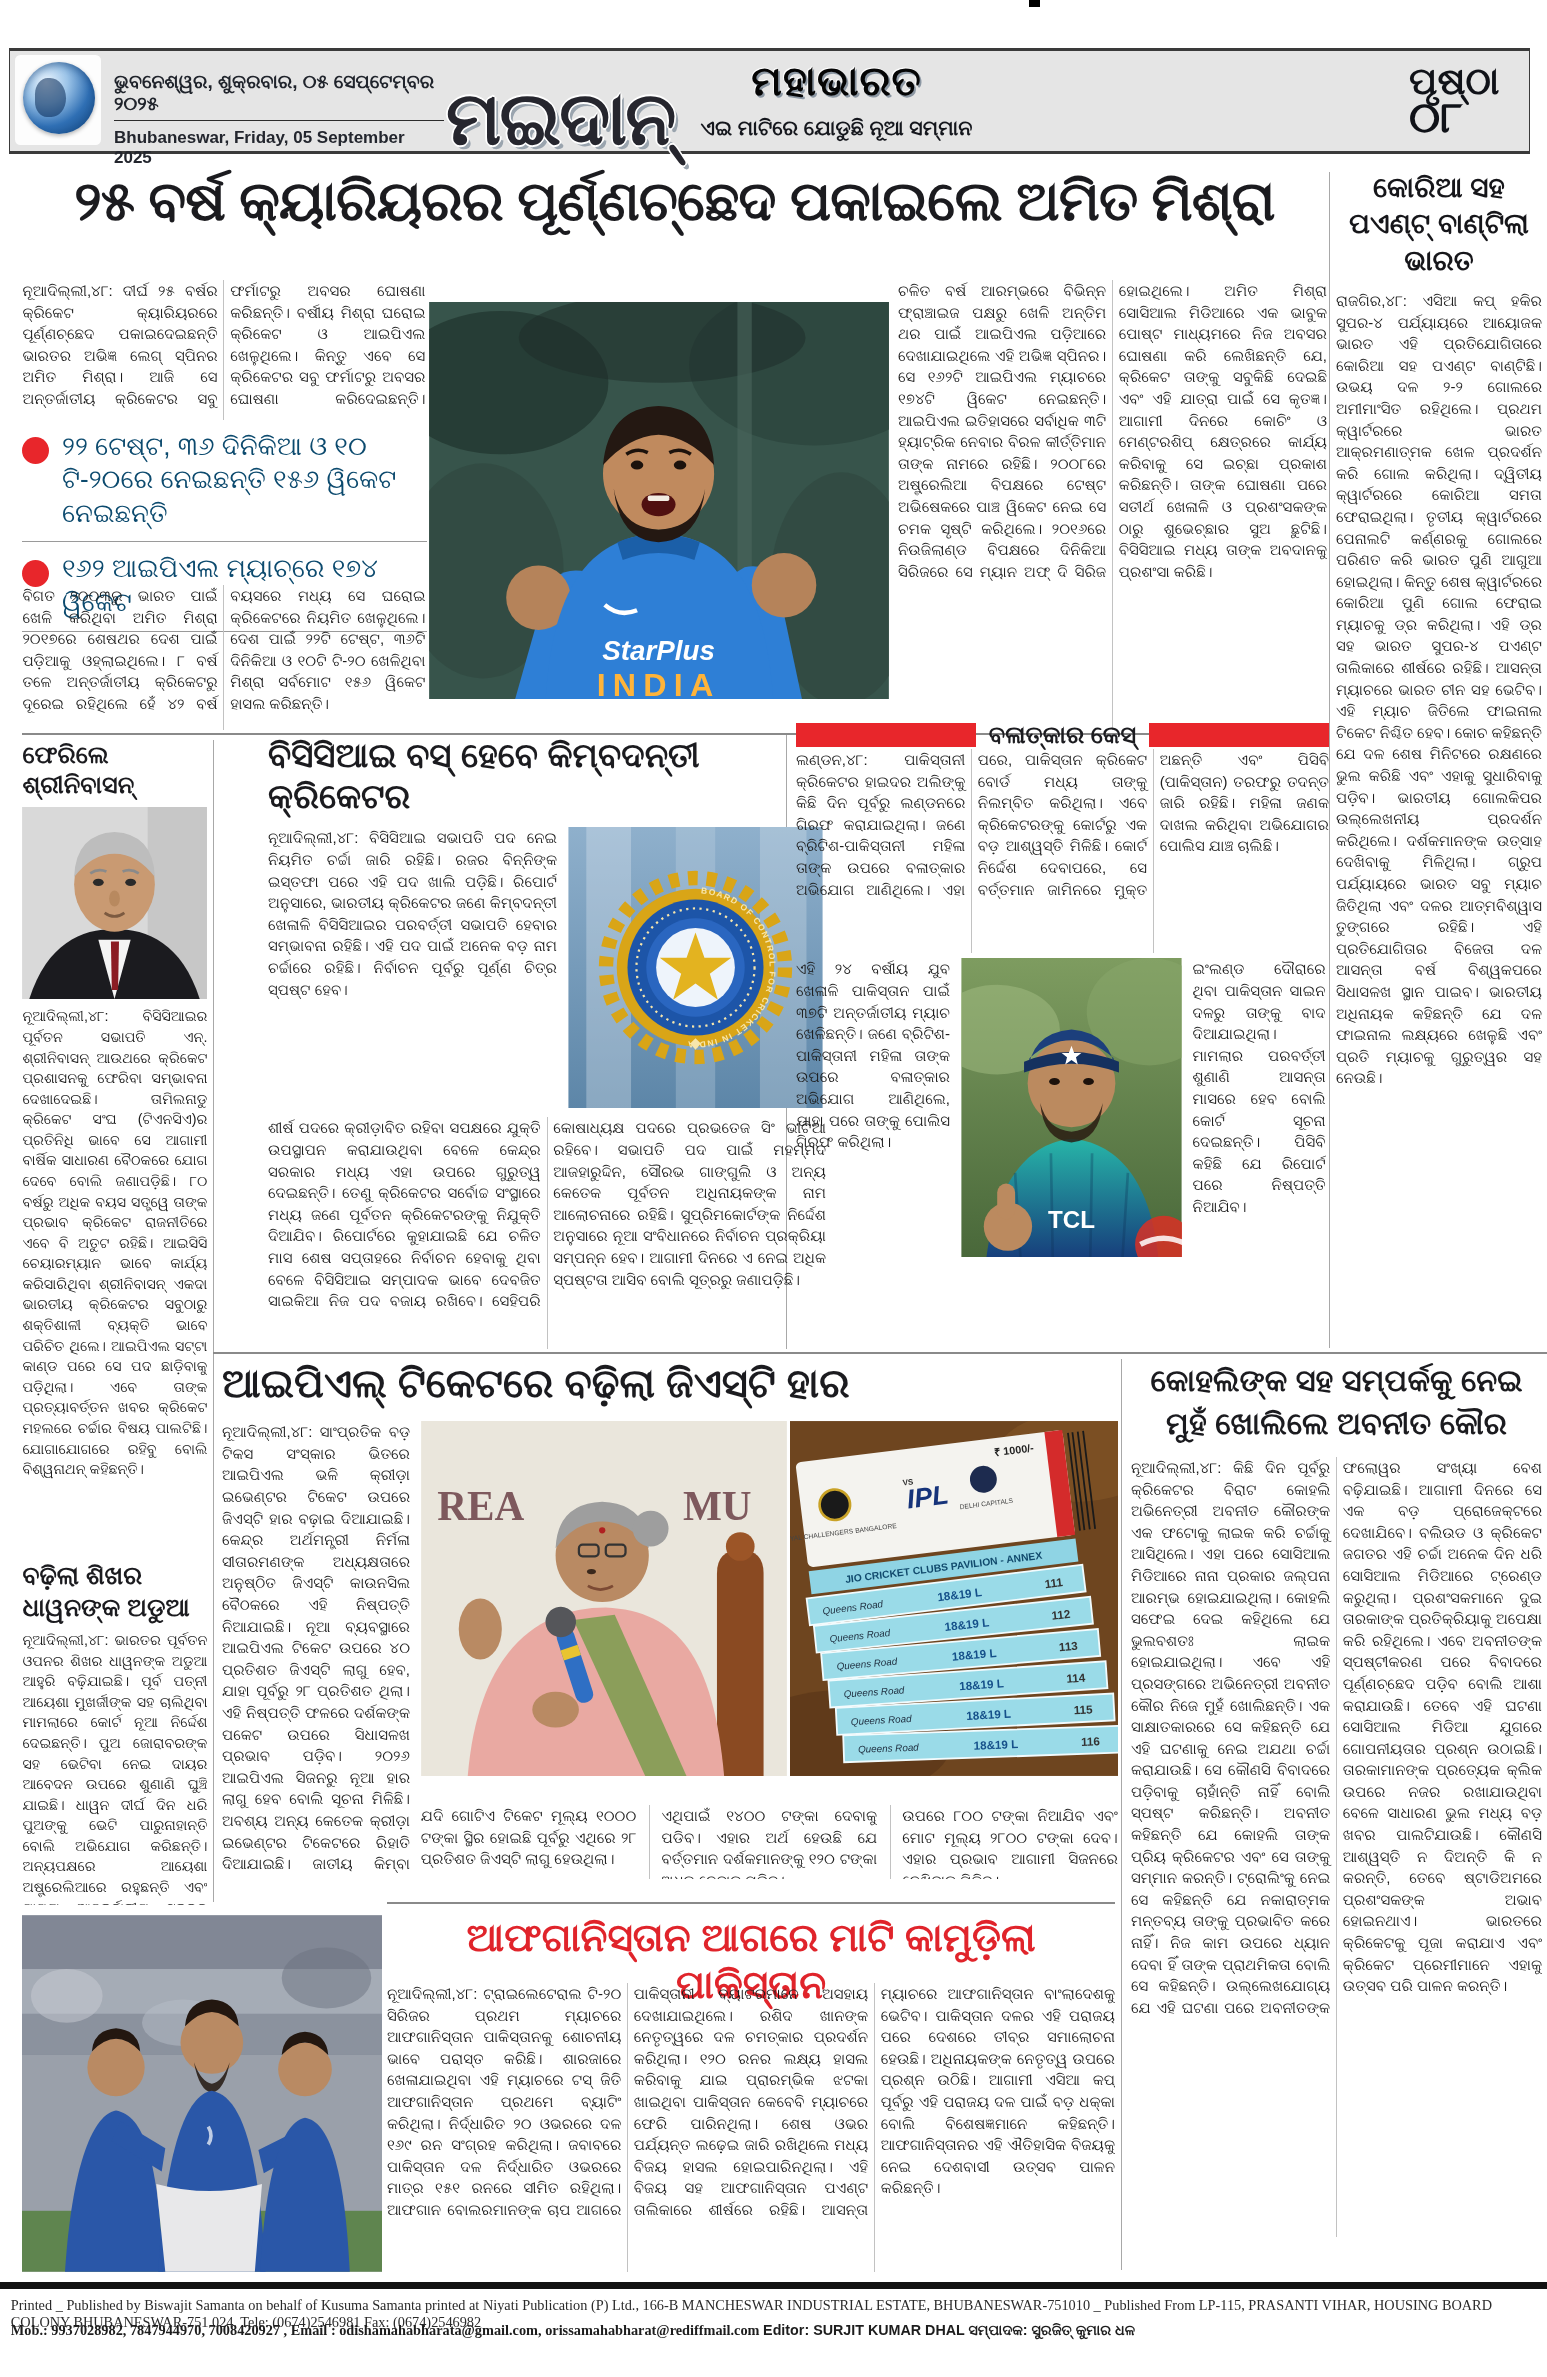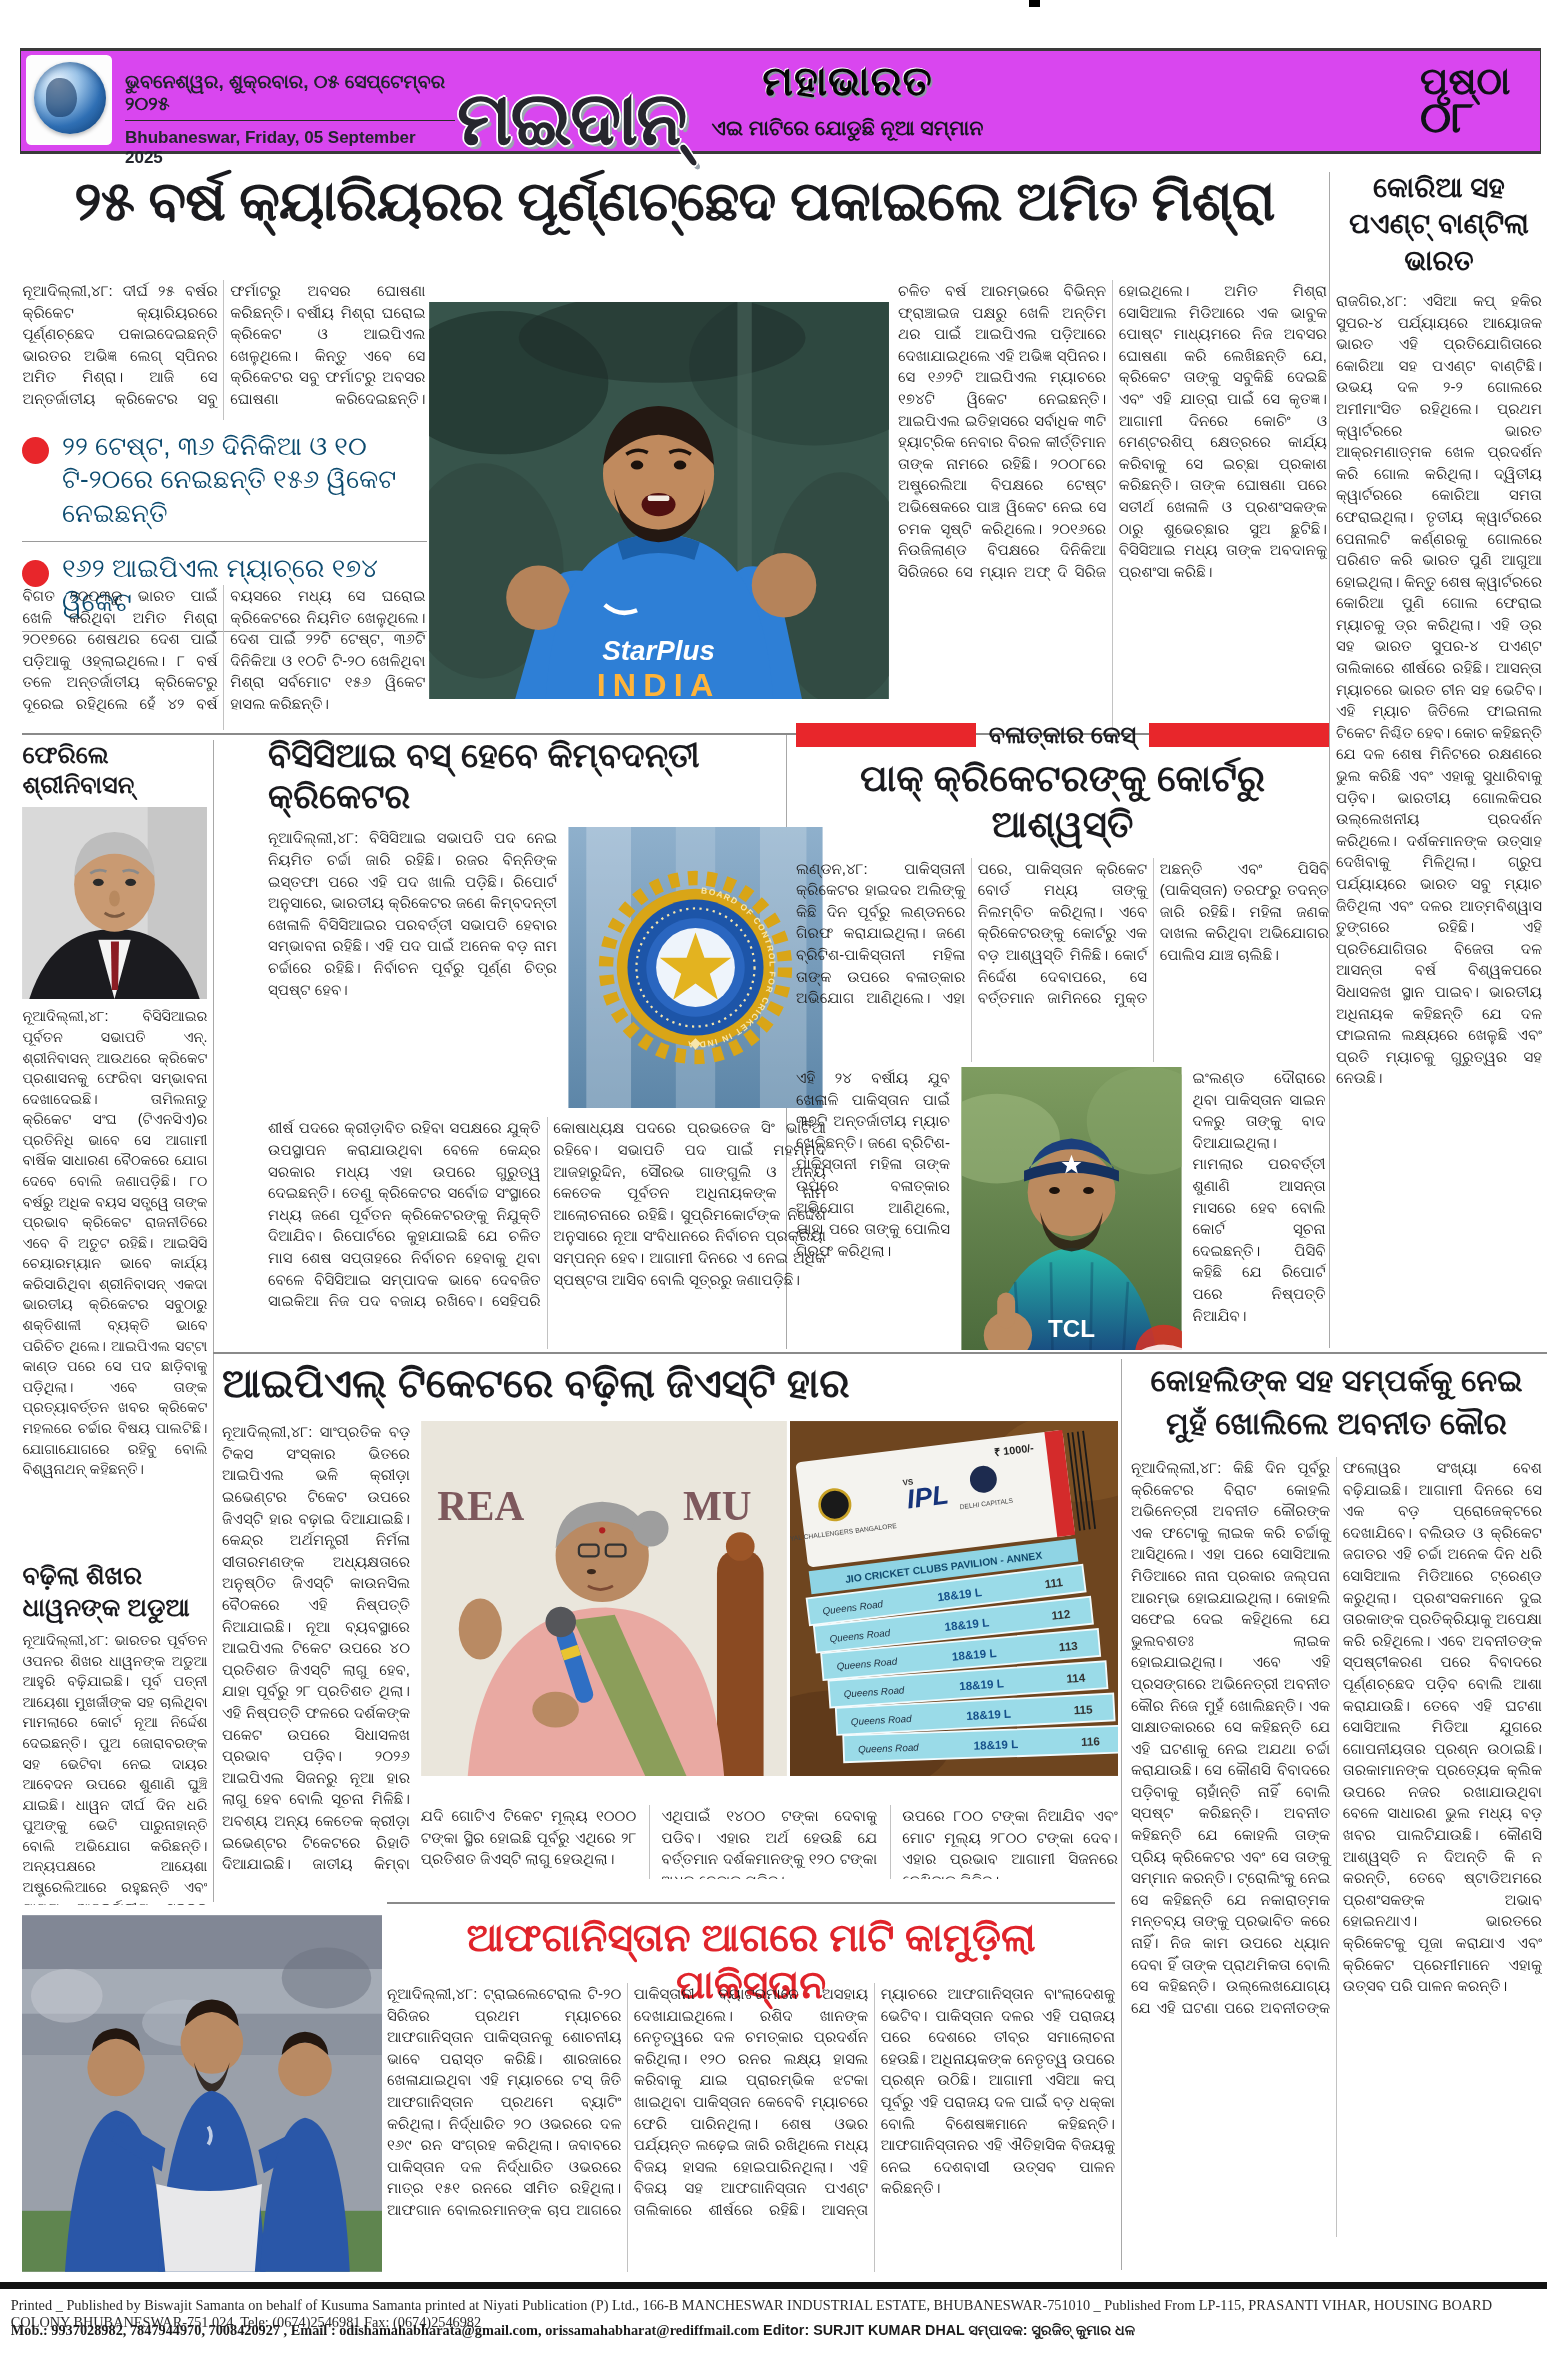--- a/index.html
+++ b/index.html
@@ -5,21 +5,21 @@
   html,body{margin:0;padding:0;background:#fff;}
   .page{position:relative;width:1547px;height:2377px;background:#ffffff;
         font-family:"Liberation Sans","DejaVu Sans",sans-serif;color:#151515;overflow:hidden;}
   .abs{position:absolute;}
   .body-txt{font-size:15px;line-height:1.44;color:#1d1d1d;text-align:justify;overflow:hidden;}
   .cols2{column-count:2;column-gap:12.6px;column-rule:0.9px solid #c2c2c2;}
   .cols3{column-count:3;column-gap:12.6px;column-rule:0.9px solid #c2c2c2;}
   .vrule{background:#a8a8a8;width:0.9px;}
   .hrule{background:#8a8a8a;height:1.8px;}
   
-  .masthead{left:20px;top:48px;width:1519px;height:100px;background:#d946ef;
+  .masthead{left:9px;top:48px;width:1519px;height:100px;background:#e5e5e5;
             border-top:3.6px solid #3a3a3a;border-bottom:3.6px solid #3a3a3a;
             border-left:1.8px solid #3a3a3a;border-right:1.8px solid #3a3a3a;}
   .globe-box{left:5.4px;top:3.6px;width:86px;height:90px;background:#fdfdfd;border-radius:5.4px;}
   .globe{left:7.2px;top:7.2px;width:72px;height:72px;border-radius:50%;
          background:radial-gradient(circle at 32% 28%,#eaf5ff 0%,#9cc4e8 30%,#2f6fb4 62%,#0b3a70 100%);
          box-shadow:0 3.6px 7.2px rgba(20,60,110,.45) inset,0 1.8px 4.5px rgba(0,0,0,.3);}
   .globe:after{content:"";position:absolute;left:12.6px;top:16px;width:30.5px;height:39px;border-radius:48% 60% 55% 45%;
          background:rgba(8,40,84,.55);}
   .mast-dates{left:104px;top:20px;width:330px;}
   .odia-date{font-size:19px;font-weight:700;color:#20242c;padding-bottom:5.4px;border-bottom:1.8px solid #2c2c2c;}
@@ -198,21 +198,20 @@
     </div>
     <div class="body-txt cols2" style="margin-top:9px;height:269px;">ଶୀର୍ଷ ପଦରେ କ୍ରୀଡ଼ାବିତ ରହିବା ସପକ୍ଷରେ ଯୁକ୍ତି ଉପସ୍ଥାପନ କରାଯାଉଥିବା ବେଳେ କେନ୍ଦ୍ର ସରକାର ମଧ୍ୟ ଏହା ଉପରେ ଗୁରୁତ୍ୱ ଦେଇଛନ୍ତି। ତେଣୁ କ୍ରିକେଟର ସର୍ବୋଚ୍ଚ ସଂସ୍ଥାରେ ମଧ୍ୟ ଜଣେ ପୂର୍ବତନ କ୍ରିକେଟରଙ୍କୁ ନିଯୁକ୍ତି ଦିଆଯିବ। ରିପୋର୍ଟରେ କୁହାଯାଇଛି ଯେ ଚଳିତ ମାସ ଶେଷ ସପ୍ତାହରେ ନିର୍ବାଚନ ହେବାକୁ ଥିବା ବେଳେ ବିସିସିଆଇ ସମ୍ପାଦକ ଭାବେ ଦେବଜିତ ସାଇକିଆ ନିଜ ପଦ ବଜାୟ ରଖିବେ। ସେହିପରି କୋଷାଧ୍ୟକ୍ଷ ପଦରେ ପ୍ରଭତେଜ ସିଂ ଭାଟିଆ ରହିବେ। ସଭାପତି ପଦ ପାଇଁ ମହମ୍ମଦ ଆଜହାରୁଦ୍ଦିନ, ସୌରଭ ଗାଙ୍ଗୁଲି ଓ ଅନ୍ୟ କେତେକ ପୂର୍ବତନ ଅଧିନାୟକଙ୍କ ନାମ ଆଲୋଚନାରେ ରହିଛି। ସୁପ୍ରିମକୋର୍ଟଙ୍କ ନିର୍ଦ୍ଦେଶ ଅନୁସାରେ ନୂଆ ସଂବିଧାନରେ ନିର୍ବାଚନ ପ୍ରକ୍ରିୟା ସମ୍ପନ୍ନ ହେବ। ଆଗାମୀ ଦିନରେ ଏ ନେଇ ଅଧିକ ସ୍ପଷ୍ଟତା ଆସିବ ବୋଲି ସୂତ୍ରରୁ ଜଣାପଡ଼ିଛି।</div>
   </div>
 
   <div class="abs" style="left:796px;top:721px;width:533px;height:629px;overflow:hidden;">
     <div class="tag-row">
       <div class="tagbar"></div>
       <div class="tagtext">ବଳାତ୍କାର କେସ୍</div>
       <div class="tagbar"></div>
     </div>
-    <div class="h-big" style="margin:7.2px 0 9px 0;">ପାକ୍ କ୍ରିକେଟରଙ୍କୁ କୋର୍ଟରୁ ଆଶ୍ୱସ୍ତି</div>
     <div class="body-txt cols3" style="height:204px;">ଲଣ୍ଡନ,୪୮: ପାକିସ୍ତାନୀ କ୍ରିକେଟର ହାଇଦର ଅଲିଙ୍କୁ କିଛି ଦିନ ପୂର୍ବରୁ ଲଣ୍ଡନରେ ଗିରଫ କରାଯାଇଥିଲା। ଜଣେ ବ୍ରିଟିଶ-ପାକିସ୍ତାନୀ ମହିଳା ତାଙ୍କ ଉପରେ ବଳାତ୍କାର ଅଭିଯୋଗ ଆଣିଥିଲେ। ଏହା ପରେ, ପାକିସ୍ତାନ କ୍ରିକେଟ ବୋର୍ଡ ମଧ୍ୟ ତାଙ୍କୁ ନିଲମ୍ବିତ କରିଥିଲା। ଏବେ କ୍ରିକେଟରଙ୍କୁ କୋର୍ଟରୁ ଏକ ବଡ଼ ଆଶ୍ୱସ୍ତି ମିଳିଛି। କୋର୍ଟ ନିର୍ଦ୍ଦେଶ ଦେବାପରେ, ସେ ବର୍ତ୍ତମାନ ଜାମିନରେ ମୁକ୍ତ ଅଛନ୍ତି ଏବଂ ପିସିବି (ପାକିସ୍ତାନ) ତରଫରୁ ତଦନ୍ତ ଜାରି ରହିଛି। ମହିଳା ଜଣକ ଦାଖଲ କରିଥିବା ଅଭିଯୋଗର ପୋଲିସ ଯାଞ୍ଚ ଚାଲିଛି।</div>
     <div style="display:flex;gap:10.8px;margin-top:5.4px;">
       <div class="body-txt" style="width:154px;height:299px;">ଏହି ୨୪ ବର୍ଷୀୟ ଯୁବ ଖେଳାଳି ପାକିସ୍ତାନ ପାଇଁ ୩୭ଟି ଅନ୍ତର୍ଜାତୀୟ ମ୍ୟାଚ ଖେଳିଛନ୍ତି। ଜଣେ ବ୍ରିଟିଶ-ପାକିସ୍ତାନୀ ମହିଳା ତାଙ୍କ ଉପରେ ବଳାତ୍କାର ଅଭିଯୋଗ ଆଣିଥିଲେ, ଯାହା ପରେ ତାଙ୍କୁ ପୋଲିସ ଗିରଫ କରିଥିଲା।</div>
       <div>
         <svg width="221" height="299" viewBox="0 0 246 334">
           <defs>
             <linearGradient id="pakbg" x1="0" y1="0" x2="0" y2="1">
               <stop offset="0" stop-color="#7e9c60"></stop>
                 <stop offset="1" stop-color="#49683a"></stop>
             </linearGradient>

